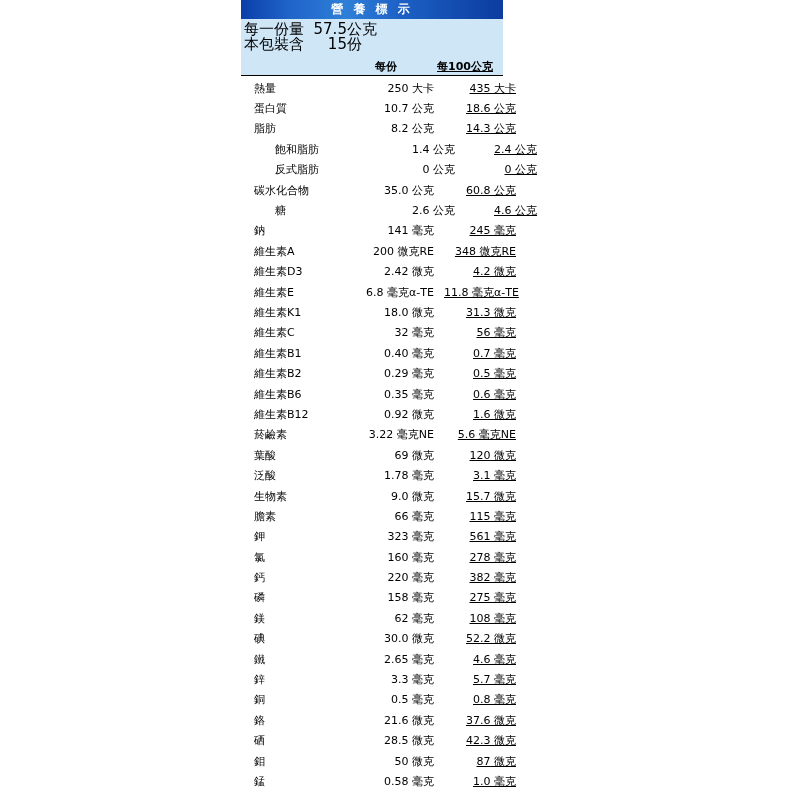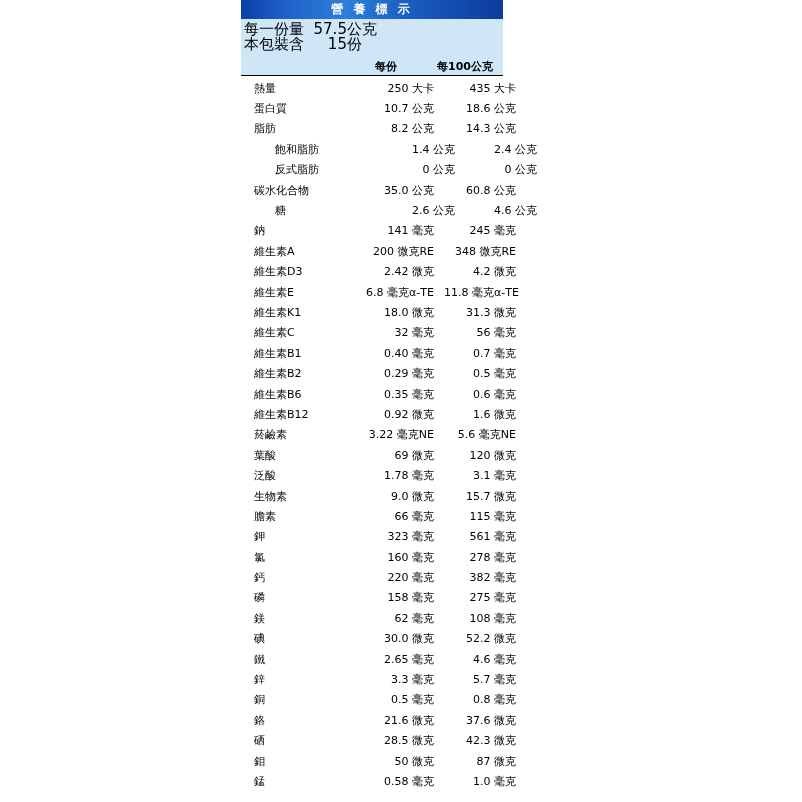--- a/index.html
+++ b/index.html
@@ -62,20 +62,21 @@
   }
   .col-v1 {
     width: 82px;
     flex: 0 0 82px;
     text-align: center;
   }
   .col-v2 {
     width: 76px;
     flex: 0 0 76px;
     text-align: center;
+    text-decoration: underline;
   }
   .head-row .hl {
     font-size: 11px;
     font-weight: bold;
     color: #000000;
     line-height: 14px;
     margin-top: 47px;
   }
   .rows {
     background: #ffffff;

